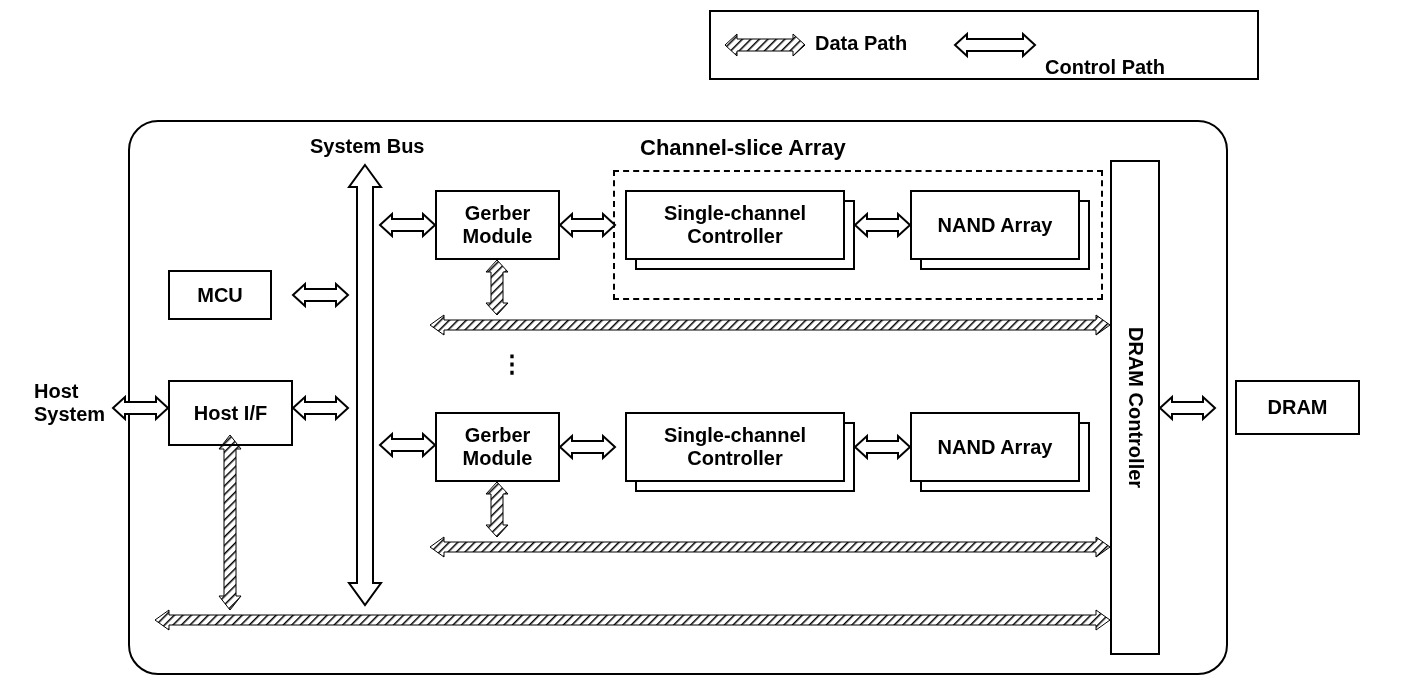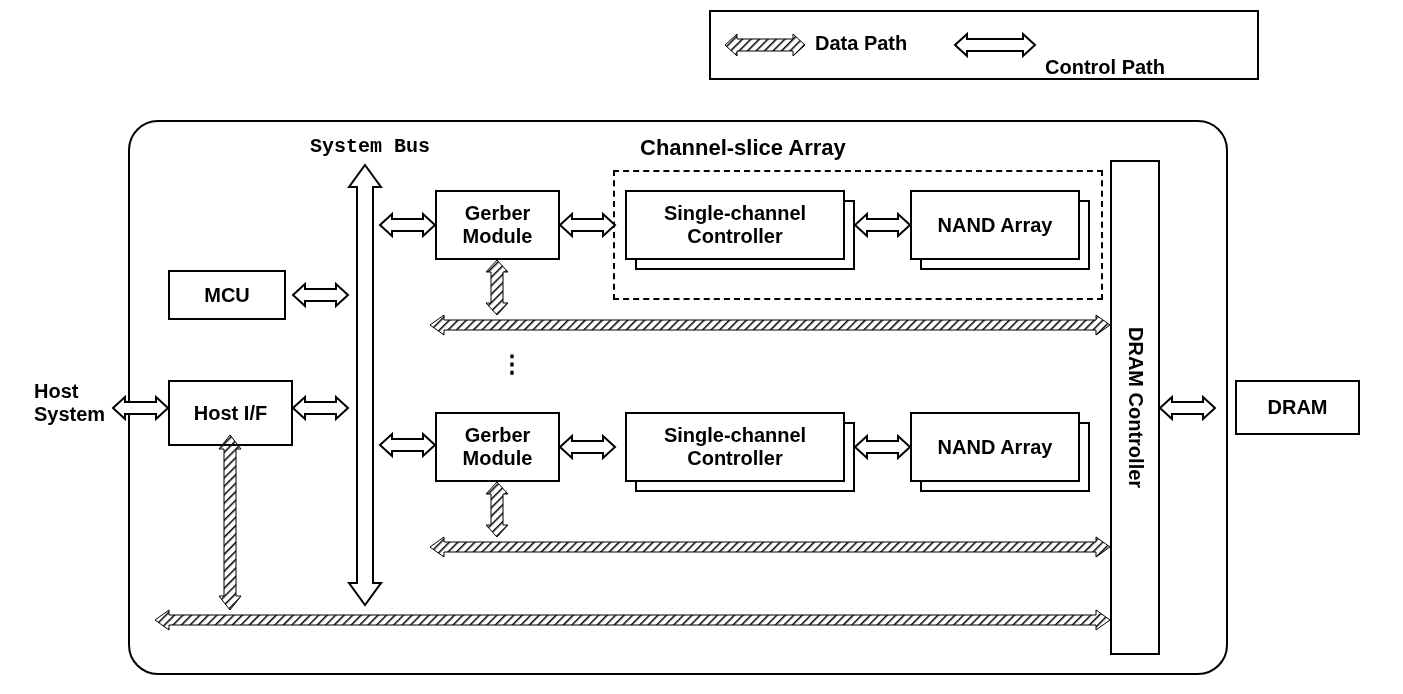--- a/index.html
+++ b/index.html
@@ -69,29 +69,29 @@
 </svg>
 <div class="label" style="left:815px; top:32px;">Data Path</div>
 
 <svg style="left:955px; top:30px;" width="80" height="30">
   <polygon points="0,15 12,4 12,9 68,9 68,4 80,15 68,26 68,21 12,21 12,26" fill="#fff" stroke="#000" stroke-width="2"></polygon>
 </svg>
 <div class="label" style="left:1045px; top:32px;margin-top:24px;">Control Path</div>
 
 <div class="main-container" style="left:128px; top:120px; width:1100px; height:555px;"></div>
 
-<div class="label" style="left:310px; top:135px;font-family:Liberation Mono, monospace;">System Bus</div>
+<div class="label" style="left:310px; top:135px;">System Bus</div>
 <div class="label" style="left:640px; top:135px; font-size:22px;">Channel-slice Array</div>
 <div class="label" style="left:34px; top:380px; white-space:pre-line;">Host<br>System</div>
 
 <svg style="left:345px; top:165px;" width="40" height="440">
   <polygon points="20,0 36,22 28,22 28,418 36,418 20,440 4,418 12,418 12,22 4,22" fill="#fff" stroke="#000" stroke-width="2"></polygon>
 </svg>
 
-<div class="box" style="left:168px; top:270px; width:118px; height:50px;">
+<div class="box" style="left:168px; top:270px; width:104px; height:50px;">
     <span>MCU</span>
   </div>
 <svg style="left:293px; top:280px;" width="55" height="30">
   <polygon points="0,15 12,4 12,9 43,9 43,4 55,15 43,26 43,21 12,21 12,26" fill="#fff" stroke="#000" stroke-width="2"></polygon>
 </svg>
 
 <div class="box" style="left:168px; top:380px; width:125px; height:66px;">
     <span>Host I/F</span>
   </div>
 <svg style="left:113px; top:393px;" width="55" height="30">

